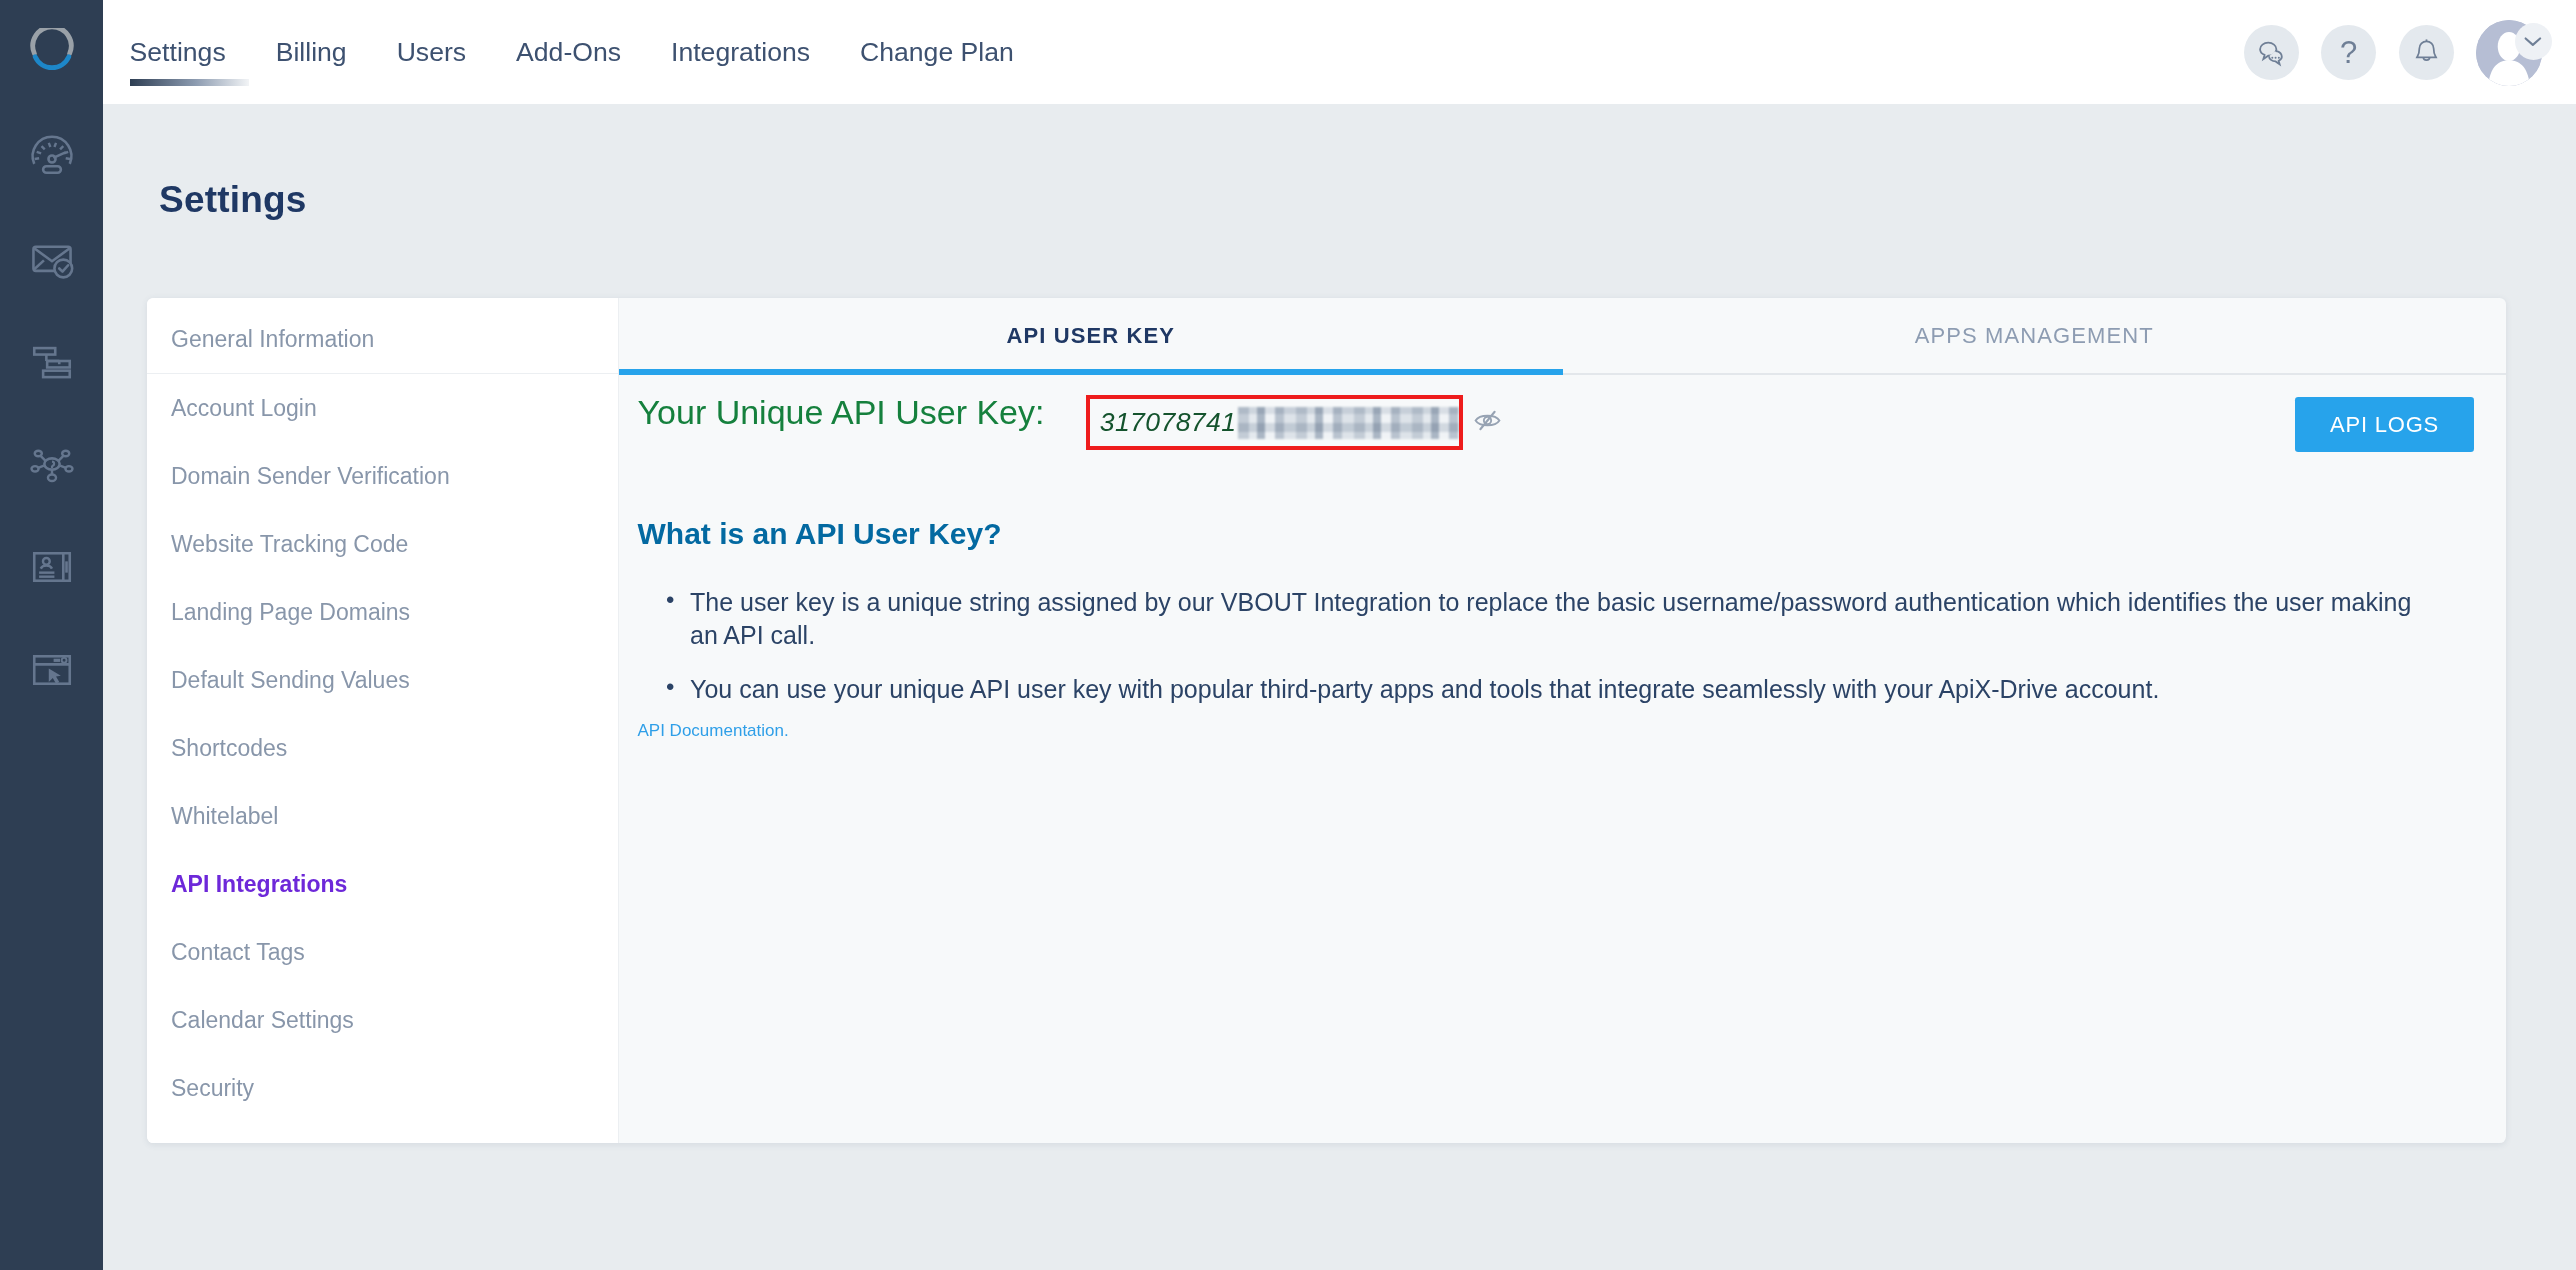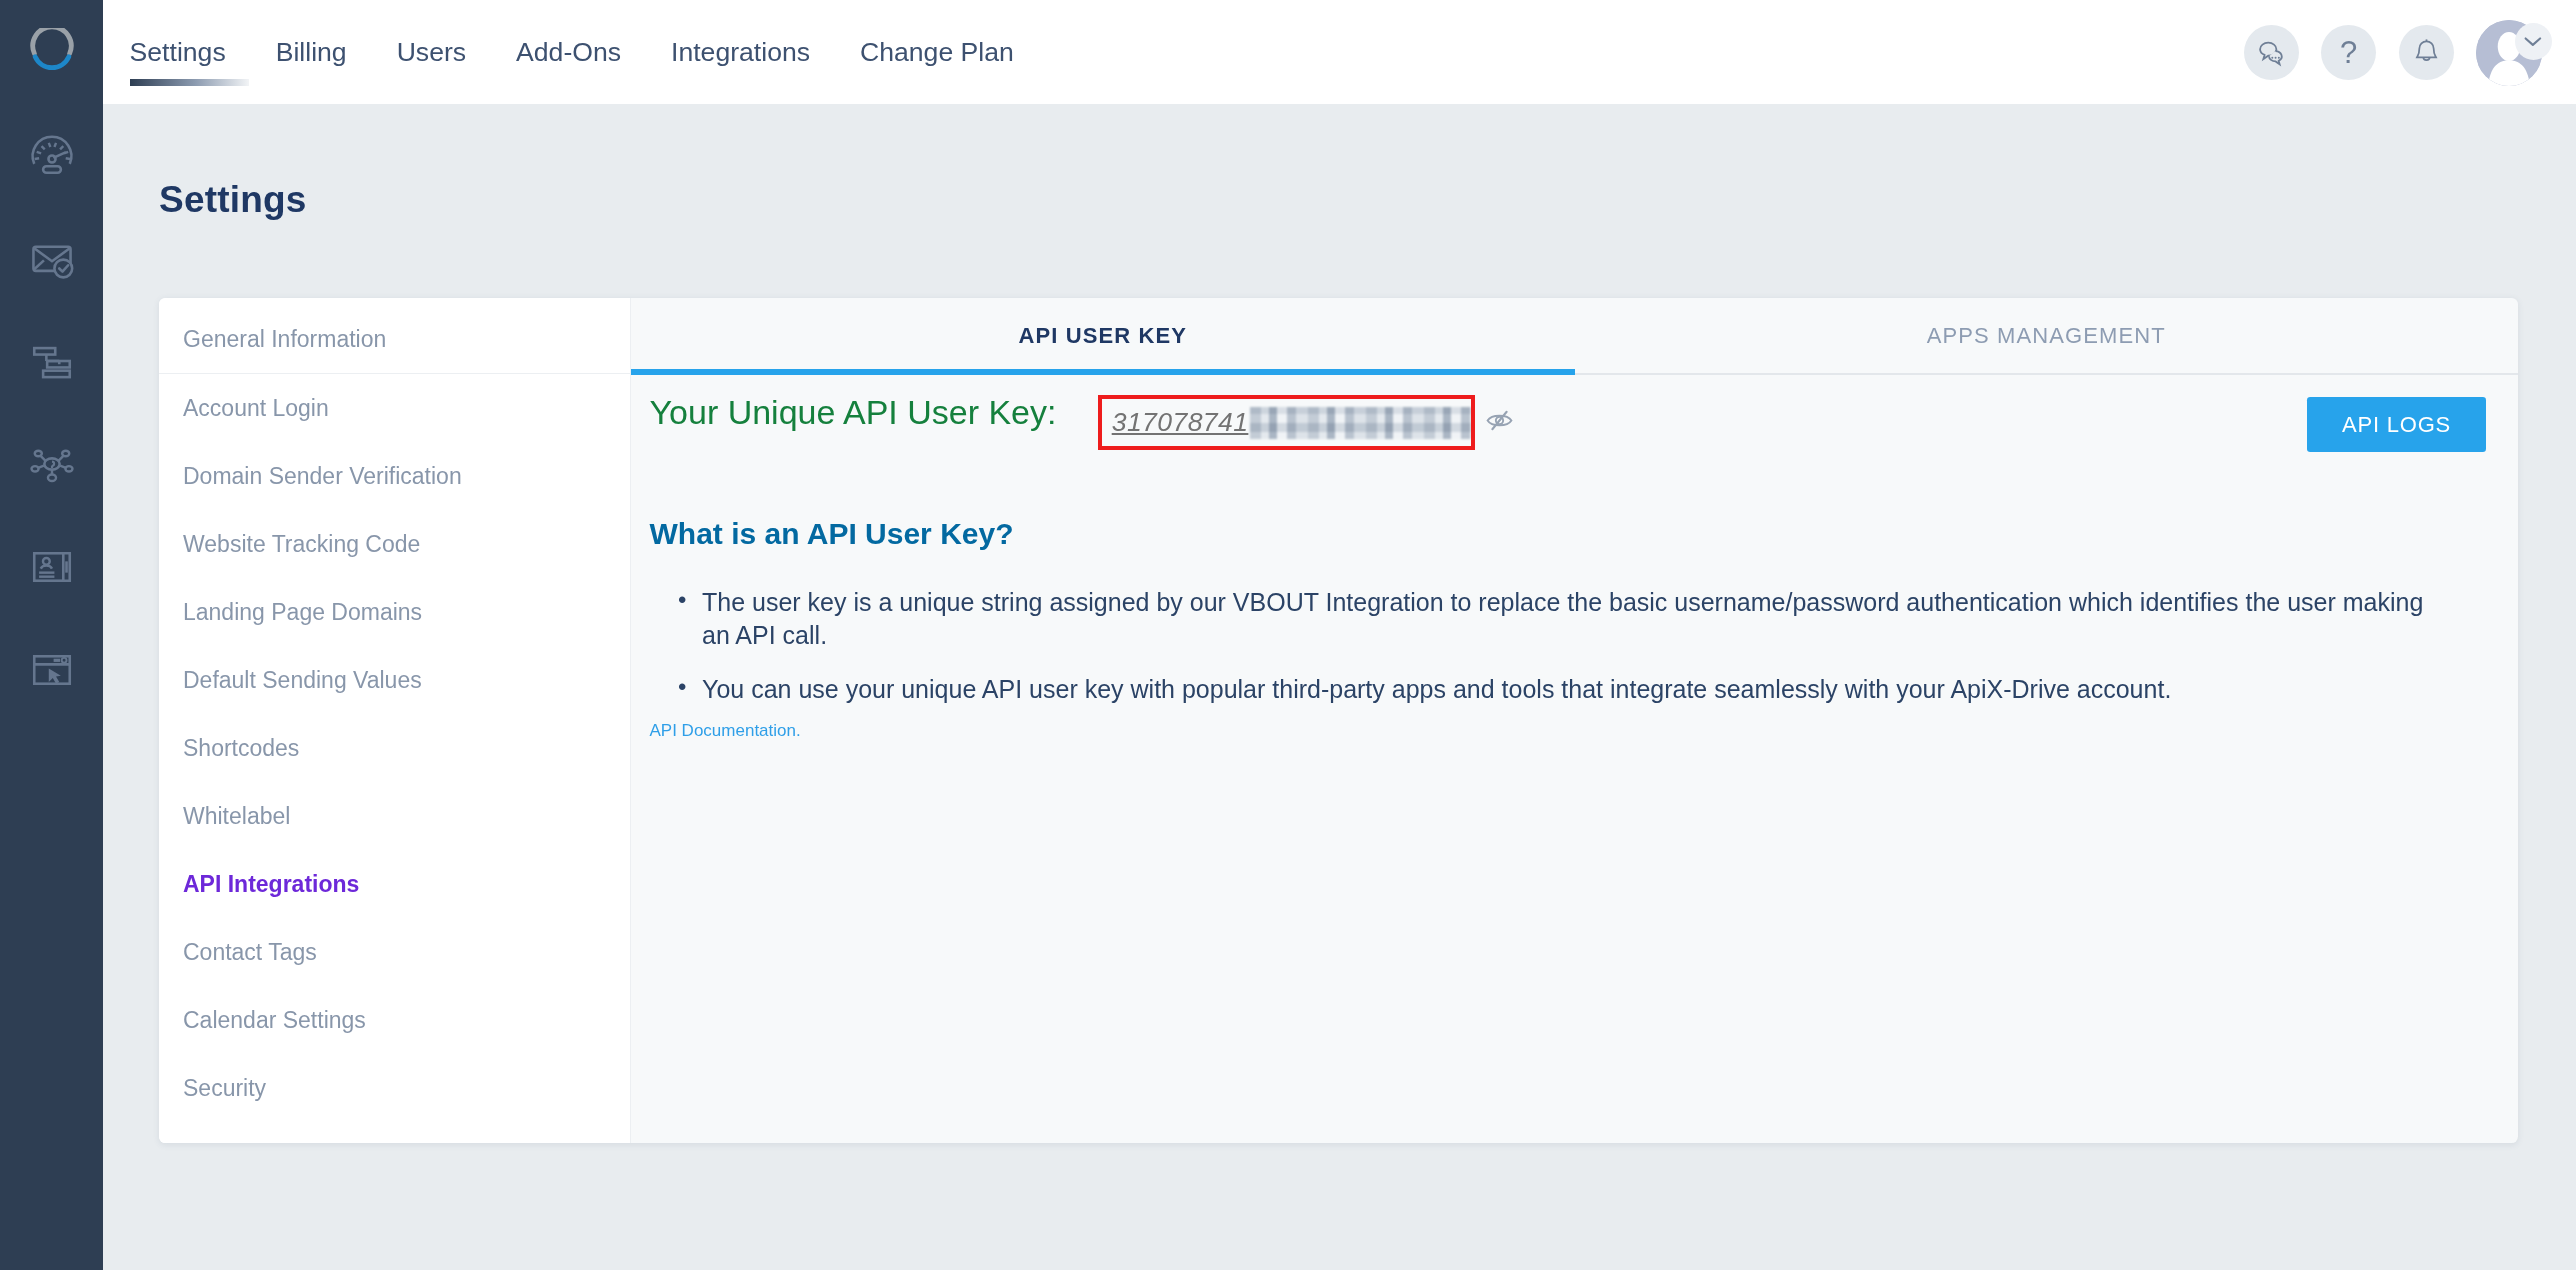--- a/index.html
+++ b/index.html
@@ -75,21 +75,21 @@
   }
 
   
   #page-title {
     position: absolute; left: 159px; top: 179px;
     font-size: 37px; font-weight: bold; color: #1f3864;
     letter-spacing: 0.2px;
   }
 
   #settings-card {
-    position: absolute; left: 159px; top: 298px;
+    position: absolute; left: 147px; top: 298px;
     width: 2359px; height: 845px;
     background: #f7f9fa;
     border-radius: 6.4px;
     box-shadow: 0 1.6px 6.4px rgba(60,80,110,.10);
     overflow: hidden;
     display: flex;
   }
 
   
   #settings-menu {
@@ -141,22 +141,22 @@
     border: 4px solid #ee1c1c;
     background: #f7f9fa;
     display: flex; align-items: center;
   }
   #key-inner {
     position: relative; width: 100%; height: 100%;
     display: flex; align-items: center;
     padding-left: 9.7px; overflow: hidden;
   }
   #key-visible {
-    font-size: 26.6px; font-style: italic; color: #737373;
-    letter-spacing: 0.4px; white-space: nowrap; text-decoration: underline;
+    font-size: 26.6px; font-style: italic; color: #14532d;
+    letter-spacing: 0.4px; white-space: nowrap;
   }
   #key-redacted {
     flex: 1; height: 32px; margin-left: 1.6px;
     background:
       repeating-linear-gradient(90deg,
         #c3ccd6 0 11.3px, #e4e9ee 11.3px 18.5px, #aab6c4 18.5px 26.6px,
         #f0f3f6 26.6px 37px, #b9c3cf 37px 46px, #dde3e9 46px 58px),
       repeating-linear-gradient(0deg,
         rgba(255,255,255,.42) 0 7.2px, rgba(150,165,182,.30) 7.2px 16px,
         rgba(255,255,255,.30) 16px 25px, rgba(140,155,175,.22) 25px 32px);

